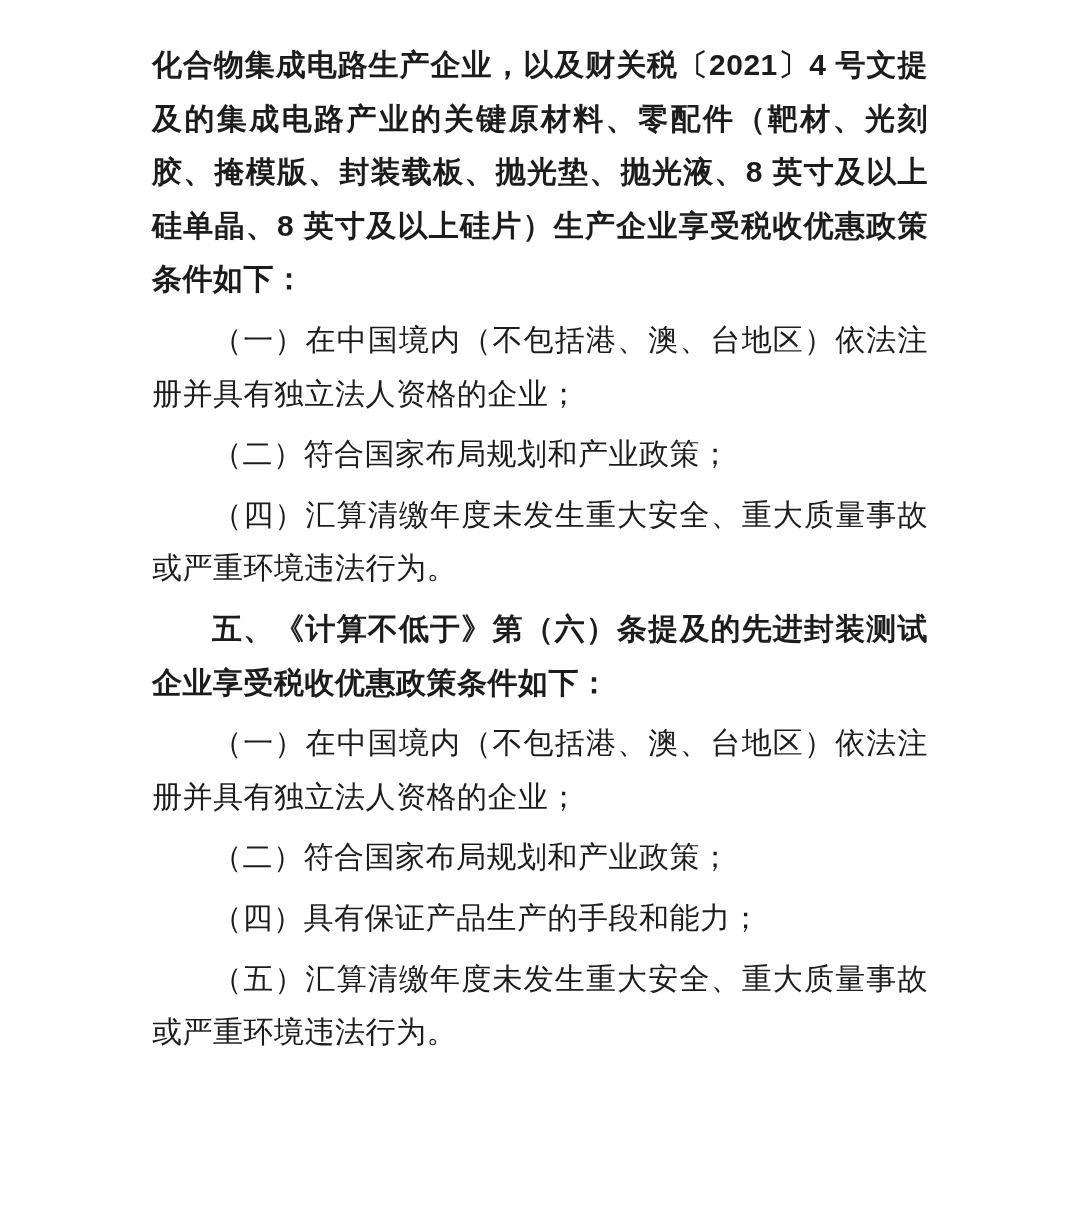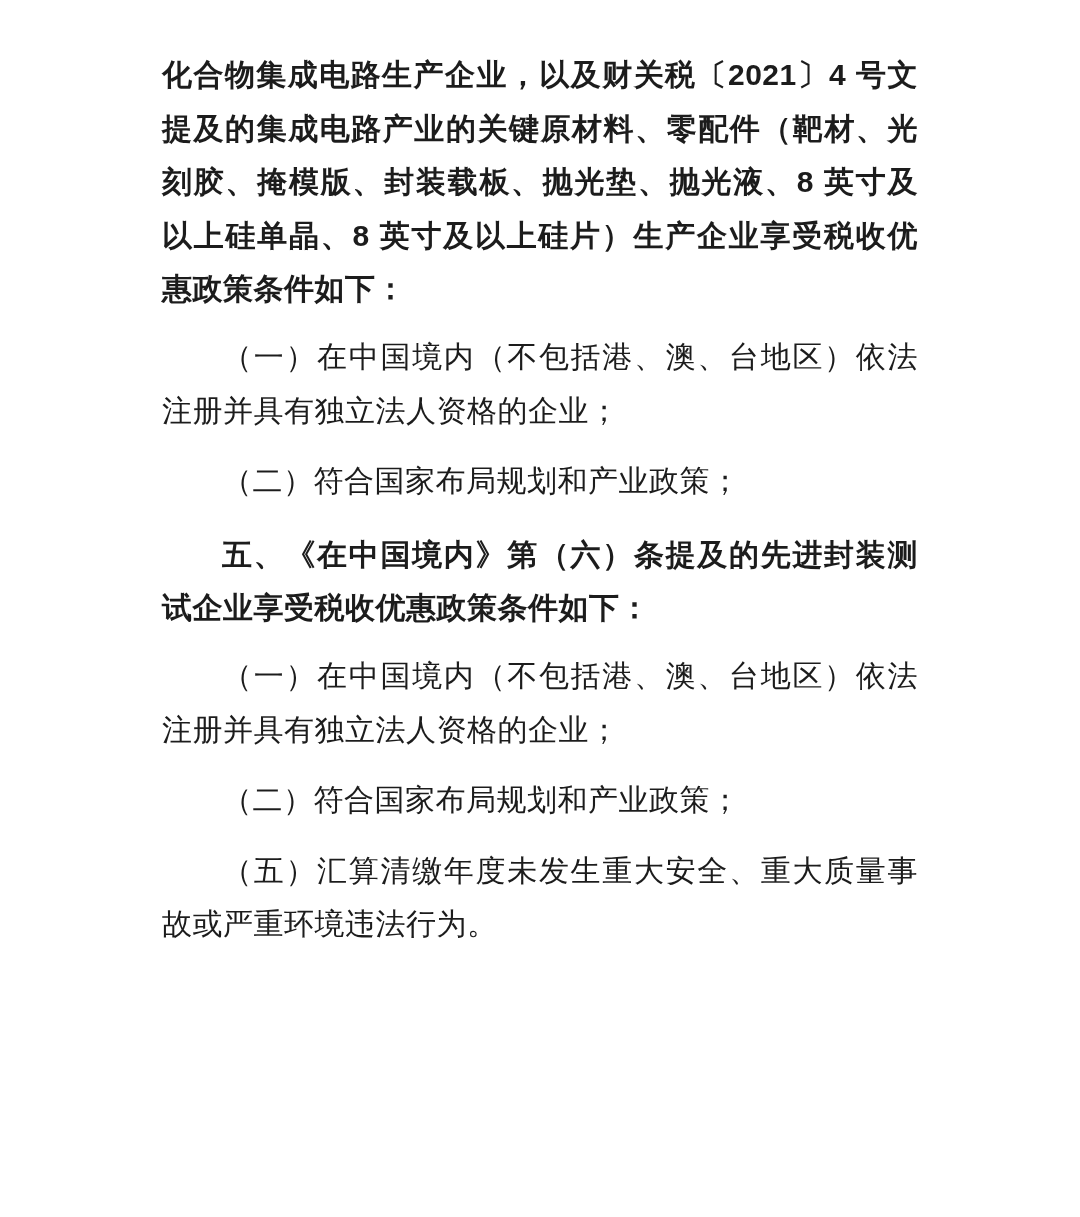--- a/index.html
+++ b/index.html
@@ -13,47 +13,49 @@
     height: 1217px;
     background: #ffffff;
     overflow: hidden;
     box-sizing: border-box;
     padding: 31px 145px 0 145px;
   }
   .content {
     width: 790px;
   }
   .content p {
-    margin: 17px;
+    margin: 7px;
     padding: 0;
     font-size: 30px;
     line-height: 53.6px;
     color: #1c1c1c;
     text-align: justify;
     letter-spacing: 0.5px;
     word-break: break-all;
   }
   .content p.regular {
-    font-family: Liberation Mono, monospace;
+    font-family: Liberation Serif, serif;
     font-weight: 400;
   }
   .content p.bold {
     font-family: "Liberation Sans", "DejaVu Sans", sans-serif;
     font-weight: 700;
   }
   .content p.indent {
     text-indent: 2em;
   }
 </style>
 </head>
 <body>
 
 <div class="page">
   <div class="content">
       <p class="bold">化合物集成电路生产企业，以及财关税〔2021〕4 号文提及的集成电路产业的关键原材料、零配件（靶材、光刻胶、掩模版、封装载板、抛光垫、抛光液、8 英寸及以上硅单晶、8 英寸及以上硅片）生产企业享受税收优惠政策条件如下：</p>
       <p class="regular indent">（一）在中国境内（不包括港、澳、台地区）依法注册并具有独立法人资格的企业；</p>
       <p class="regular indent">（二）符合国家布局规划和产业政策；</p>
-      <p class="bold indent">五、《在中国境内》第（六）条提及的先进封装测试企业享受税收优惠政策条件如下：</p>
+      <p class="regular indent">（四）汇算清缴年度未发生重大安全、重大质量事故或严重环境违法行为。</p>
+      <p class="bold indent">五、《计算不低于》第（六）条提及的先进封装测试企业享受税收优惠政策条件如下：</p>
       <p class="regular indent">（一）在中国境内（不包括港、澳、台地区）依法注册并具有独立法人资格的企业；</p>
       <p class="regular indent">（二）符合国家布局规划和产业政策；</p>
+      <p class="regular indent">（四）具有保证产品生产的手段和能力；</p>
       <p class="regular indent">（五）汇算清缴年度未发生重大安全、重大质量事故或严重环境违法行为。</p>
     </div>
 </div>
 
 </body></html>

